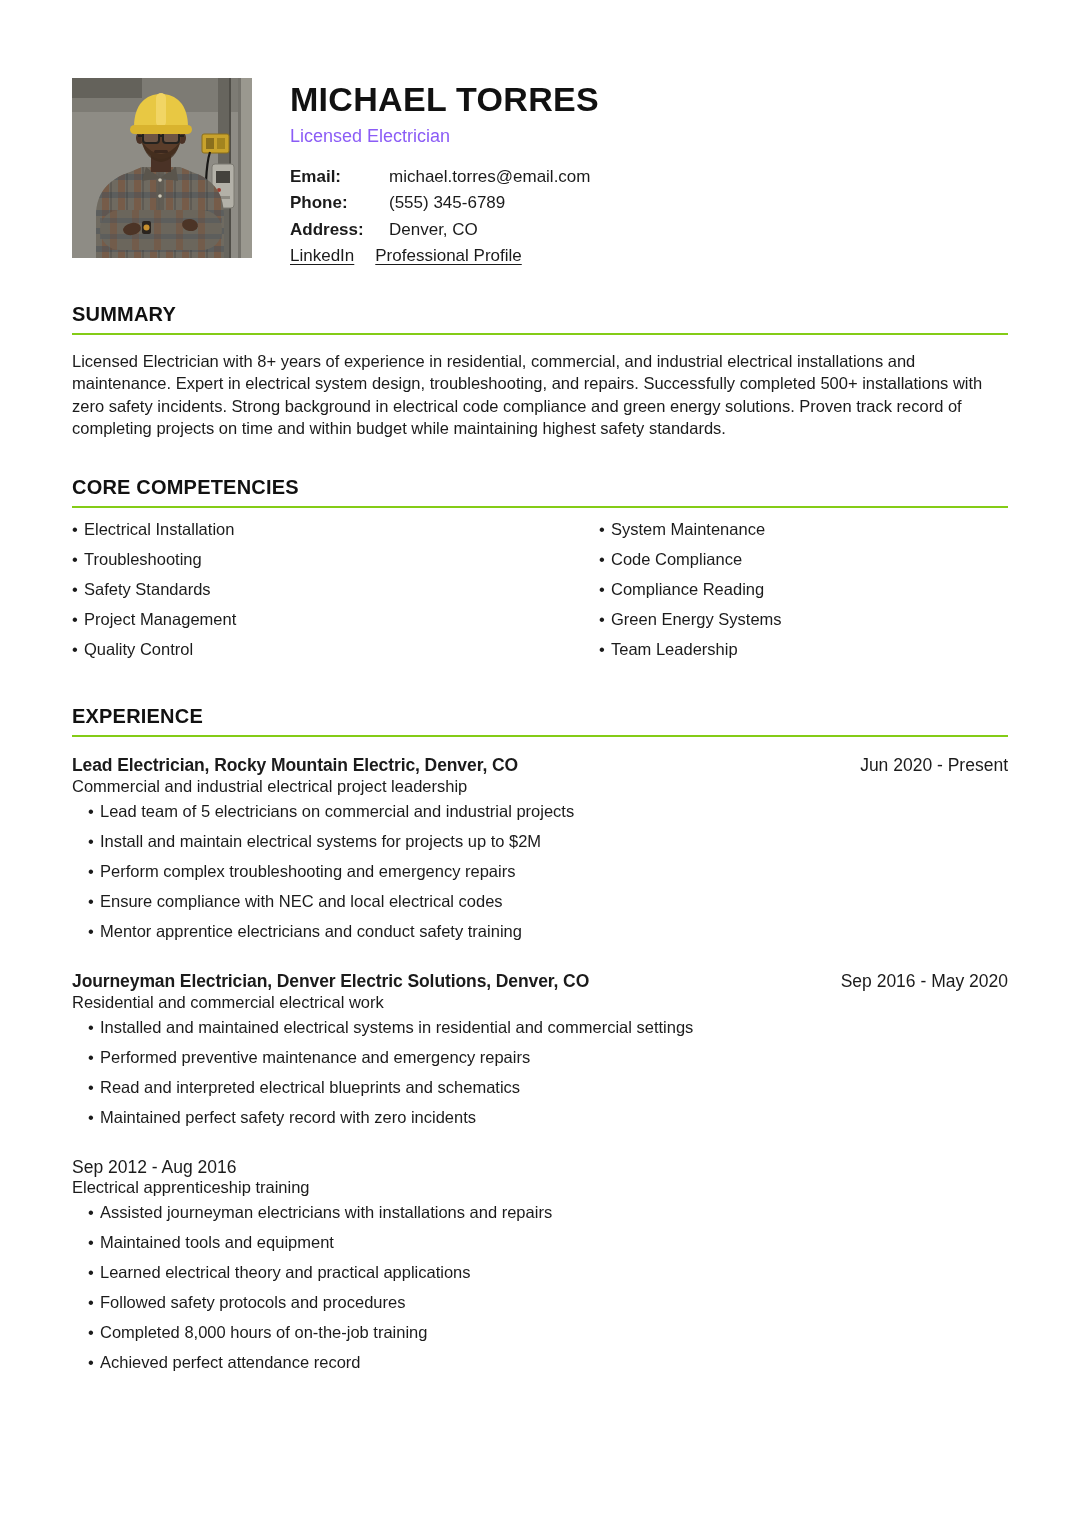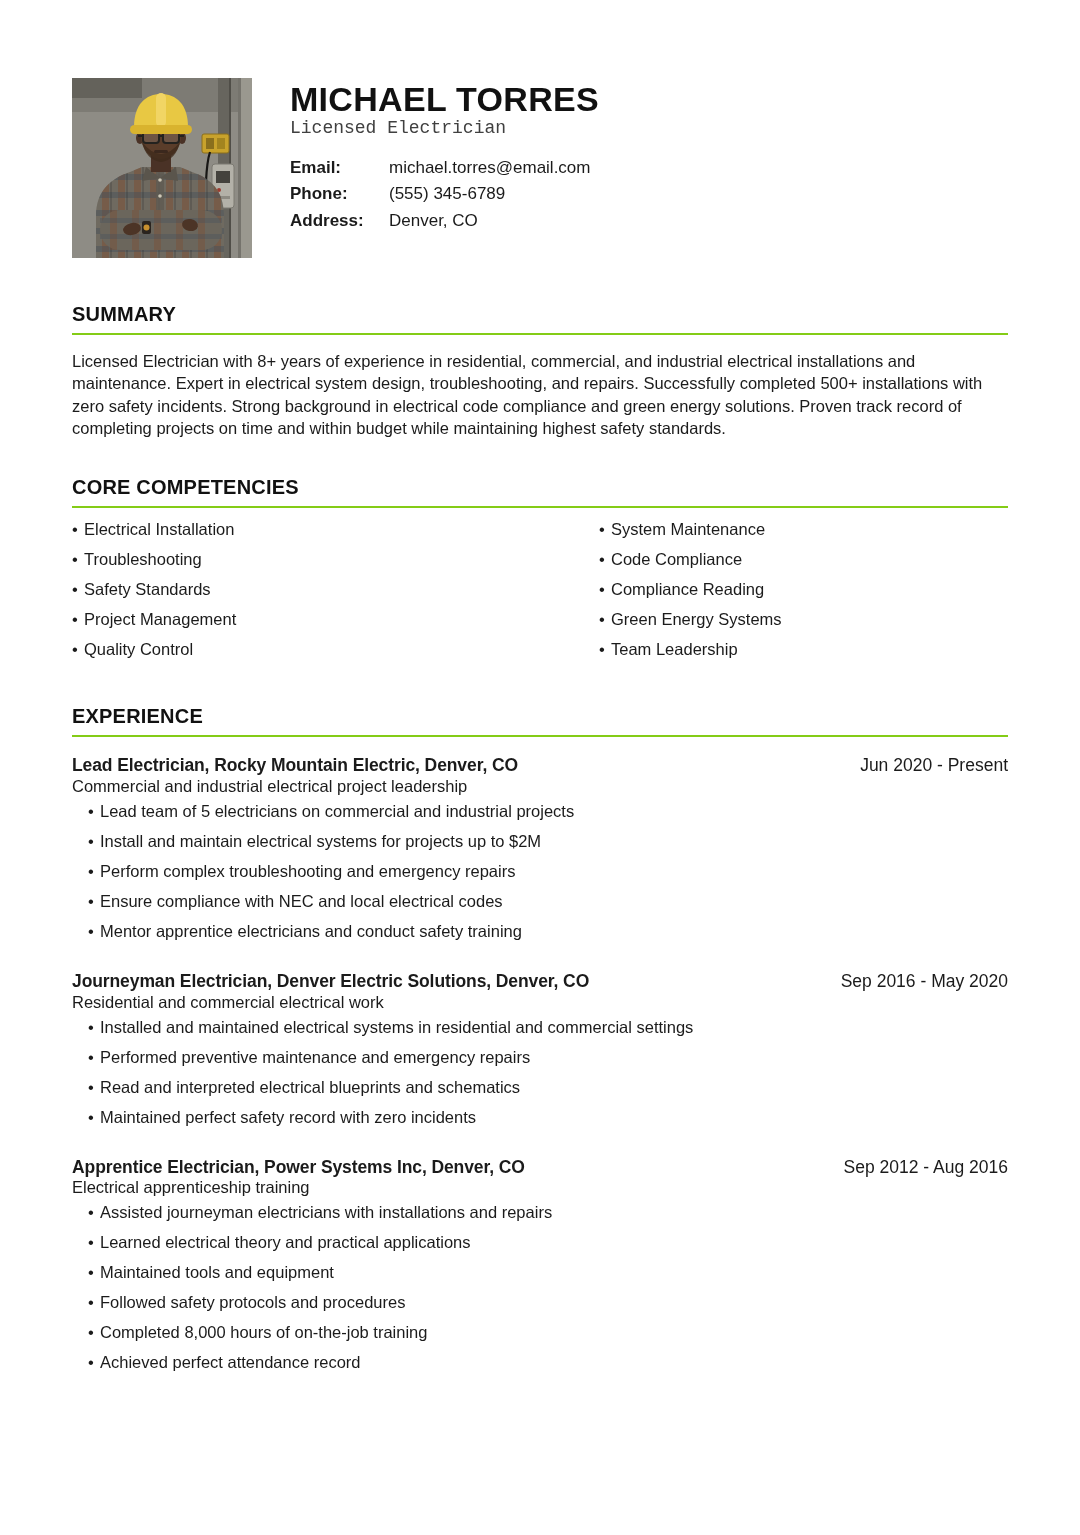--- a/index.html
+++ b/index.html
@@ -18,21 +18,21 @@
   .resume-header { position: absolute; left: 72px; top: 78px; right: 72px; }
   .photo-frame {
     position: absolute; left: 0; top: 0;
     width: 180px; height: 180px; overflow: hidden; background: #8e8c85;
   }
   .head-text { margin-left: 218px; padding-top: 4px; }
   .person-name {
     margin: 0; font-size: 34px; font-weight: 700; letter-spacing: 0.3px;
     line-height: 1.05; color: #111;
   }
-  .person-title { margin-top: 0; font-size: 18px; color: #404040; font-family: Liberation Mono, monospace; }
+  .person-title { margin-top: 8px; font-size: 18px; color: #8b5cf6; }
   .contact { margin-top: 17px; }
   .contact-row { display: flex; line-height: 26.5px; font-size: 17px; }
   .contact-label { width: 99px; font-weight: 700; flex: 0 0 99px; }
   .contact-value { font-weight: 400; }
   .contact-links { display: flex; line-height: 26.5px; font-size: 17px; }
   .contact-links a {
     color: #1b1b1b; text-decoration: underline; text-underline-offset: 3px;
     margin-right: 21px;
   }
 
@@ -193,20 +193,24 @@
             <span class="contact-label">Email:</span>
             <span class="contact-value">michael.torres@email.com</span>
           </div>
           <div class="contact-row">
             <span class="contact-label">Phone:</span>
             <span class="contact-value">(555) 345-6789</span>
           </div>
           <div class="contact-row">
             <span class="contact-label">Address:</span>
             <span class="contact-value">Denver, CO</span>
+          </div>
+          <div class="contact-links">
+            <a href="#">LinkedIn</a>
+            <a href="#">Professional Profile</a>
           </div>
       </div>
     </div>
   </header>
 
   <section class="section section-summary">
     <h2>SUMMARY</h2>
     <p class="summary-text">Licensed Electrician with 8+ years of experience in residential, commercial, and industrial electrical installations and maintenance. Expert in electrical system design, troubleshooting, and repairs. Successfully completed 500+ installations with zero safety incidents. Strong background in electrical code compliance and green energy solutions. Proven track record of completing projects on time and within budget while maintaining highest safety standards.</p>
   </section>
 
@@ -255,28 +259,27 @@
           <div class="job-sub">Residential and commercial electrical work</div>
           <ul class="plain job-bullets">
             <li><span class="bullet-marker">•</span><span>Installed and maintained electrical systems in residential and commercial settings</span></li>
             <li><span class="bullet-marker">•</span><span>Performed preventive maintenance and emergency repairs</span></li>
             <li><span class="bullet-marker">•</span><span>Read and interpreted electrical blueprints and schematics</span></li>
             <li><span class="bullet-marker">•</span><span>Maintained perfect safety record with zero incidents</span></li>
           </ul>
         </div>
         <div class="job">
           <div class="job-head">
-            <span class="job-title">Apprentice Electrician, Power Systems Inc, Denver, CO</span>
             <span class="job-dates">Sep 2012 - Aug 2016</span>
           </div>
           <div class="job-sub">Electrical apprenticeship training</div>
           <ul class="plain job-bullets">
             <li><span class="bullet-marker">•</span><span>Assisted journeyman electricians with installations and repairs</span></li>
+            <li><span class="bullet-marker">•</span><span>Maintained tools and equipment</span></li>
             <li><span class="bullet-marker">•</span><span>Learned electrical theory and practical applications</span></li>
-            <li><span class="bullet-marker">•</span><span>Maintained tools and equipment</span></li>
             <li><span class="bullet-marker">•</span><span>Followed safety protocols and procedures</span></li>
             <li><span class="bullet-marker">•</span><span>Completed 8,000 hours of on-the-job training</span></li>
             <li><span class="bullet-marker">•</span><span>Achieved perfect attendance record</span></li>
           </ul>
         </div>
       </div>
   </section>
 
 </div>
 

